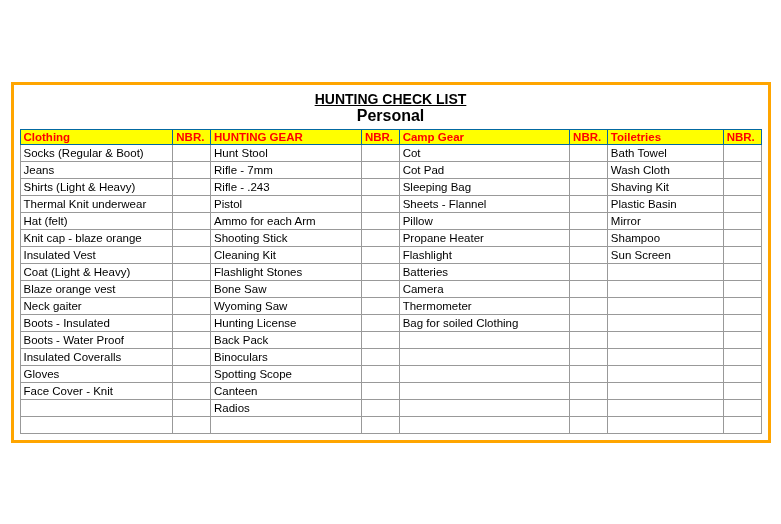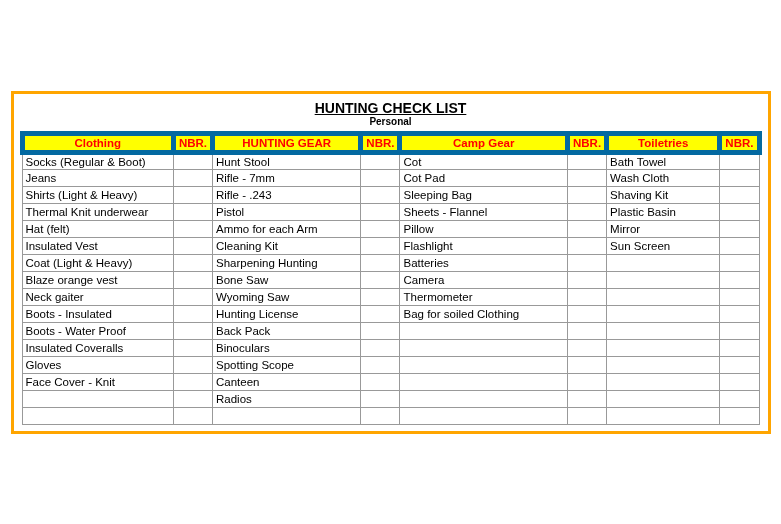--- a/index.html
+++ b/index.html
@@ -24,38 +24,38 @@
       text-align: center;
       margin-bottom: 4px;
     }
     .title-area .main-title {
       font-weight: bold;
       font-size: 14px;
       text-decoration: underline;
     }
     .title-area .sub-title {
       font-weight: bold;
-      font-size: 10px;
+      font-size: 16px;
     }
     table {
       width: 100%;
       border-collapse: collapse;
       font-size: 11.5px;
     }
     table td, table th {
       border: 1px solid #999;
       padding: 1px 3px;
       white-space: nowrap;
     }
     .header-row td {
       background: yellow;
       color: red;
       font-weight: bold;
-      text-align: center;
-      border: 5px solid #0369a1;
+      text-align: left;
+      border: 1px solid #0369a1;
     }
     .col-item { width: 155px; }
     .col-nbr { width: 38px; text-align: center; }
     .col-gear { width: 155px; }
     .col-camp { width: 175px; }
     .col-toil { width: 120px; }
     .data-row td {
       height: 17px;
     }
   </style>
@@ -125,33 +125,43 @@
           <td>Hat (felt)</td>
           <td></td>
           <td>Ammo for each Arm</td>
           <td></td>
           <td>Pillow</td>
           <td></td>
           <td>Mirror</td>
           <td></td>
         </tr>
         <tr class="data-row">
+          <td>Knit cap - blaze orange</td>
+          <td></td>
+          <td>Shooting Stick</td>
+          <td></td>
+          <td>Propane Heater</td>
+          <td></td>
+          <td>Shampoo</td>
+          <td></td>
+        </tr>
+        <tr class="data-row">
           <td>Insulated Vest</td>
           <td></td>
           <td>Cleaning Kit</td>
           <td></td>
           <td>Flashlight</td>
           <td></td>
           <td>Sun Screen</td>
           <td></td>
         </tr>
         <tr class="data-row">
           <td>Coat (Light &amp; Heavy)</td>
           <td></td>
-          <td>Sharpening Hunting</td>
+          <td>Flashlight Stones</td>
           <td></td>
           <td>Batteries</td>
           <td></td>
           <td></td>
           <td></td>
         </tr>
         <tr class="data-row">
           <td>Blaze orange vest</td>
           <td></td>
           <td>Bone Saw</td>

